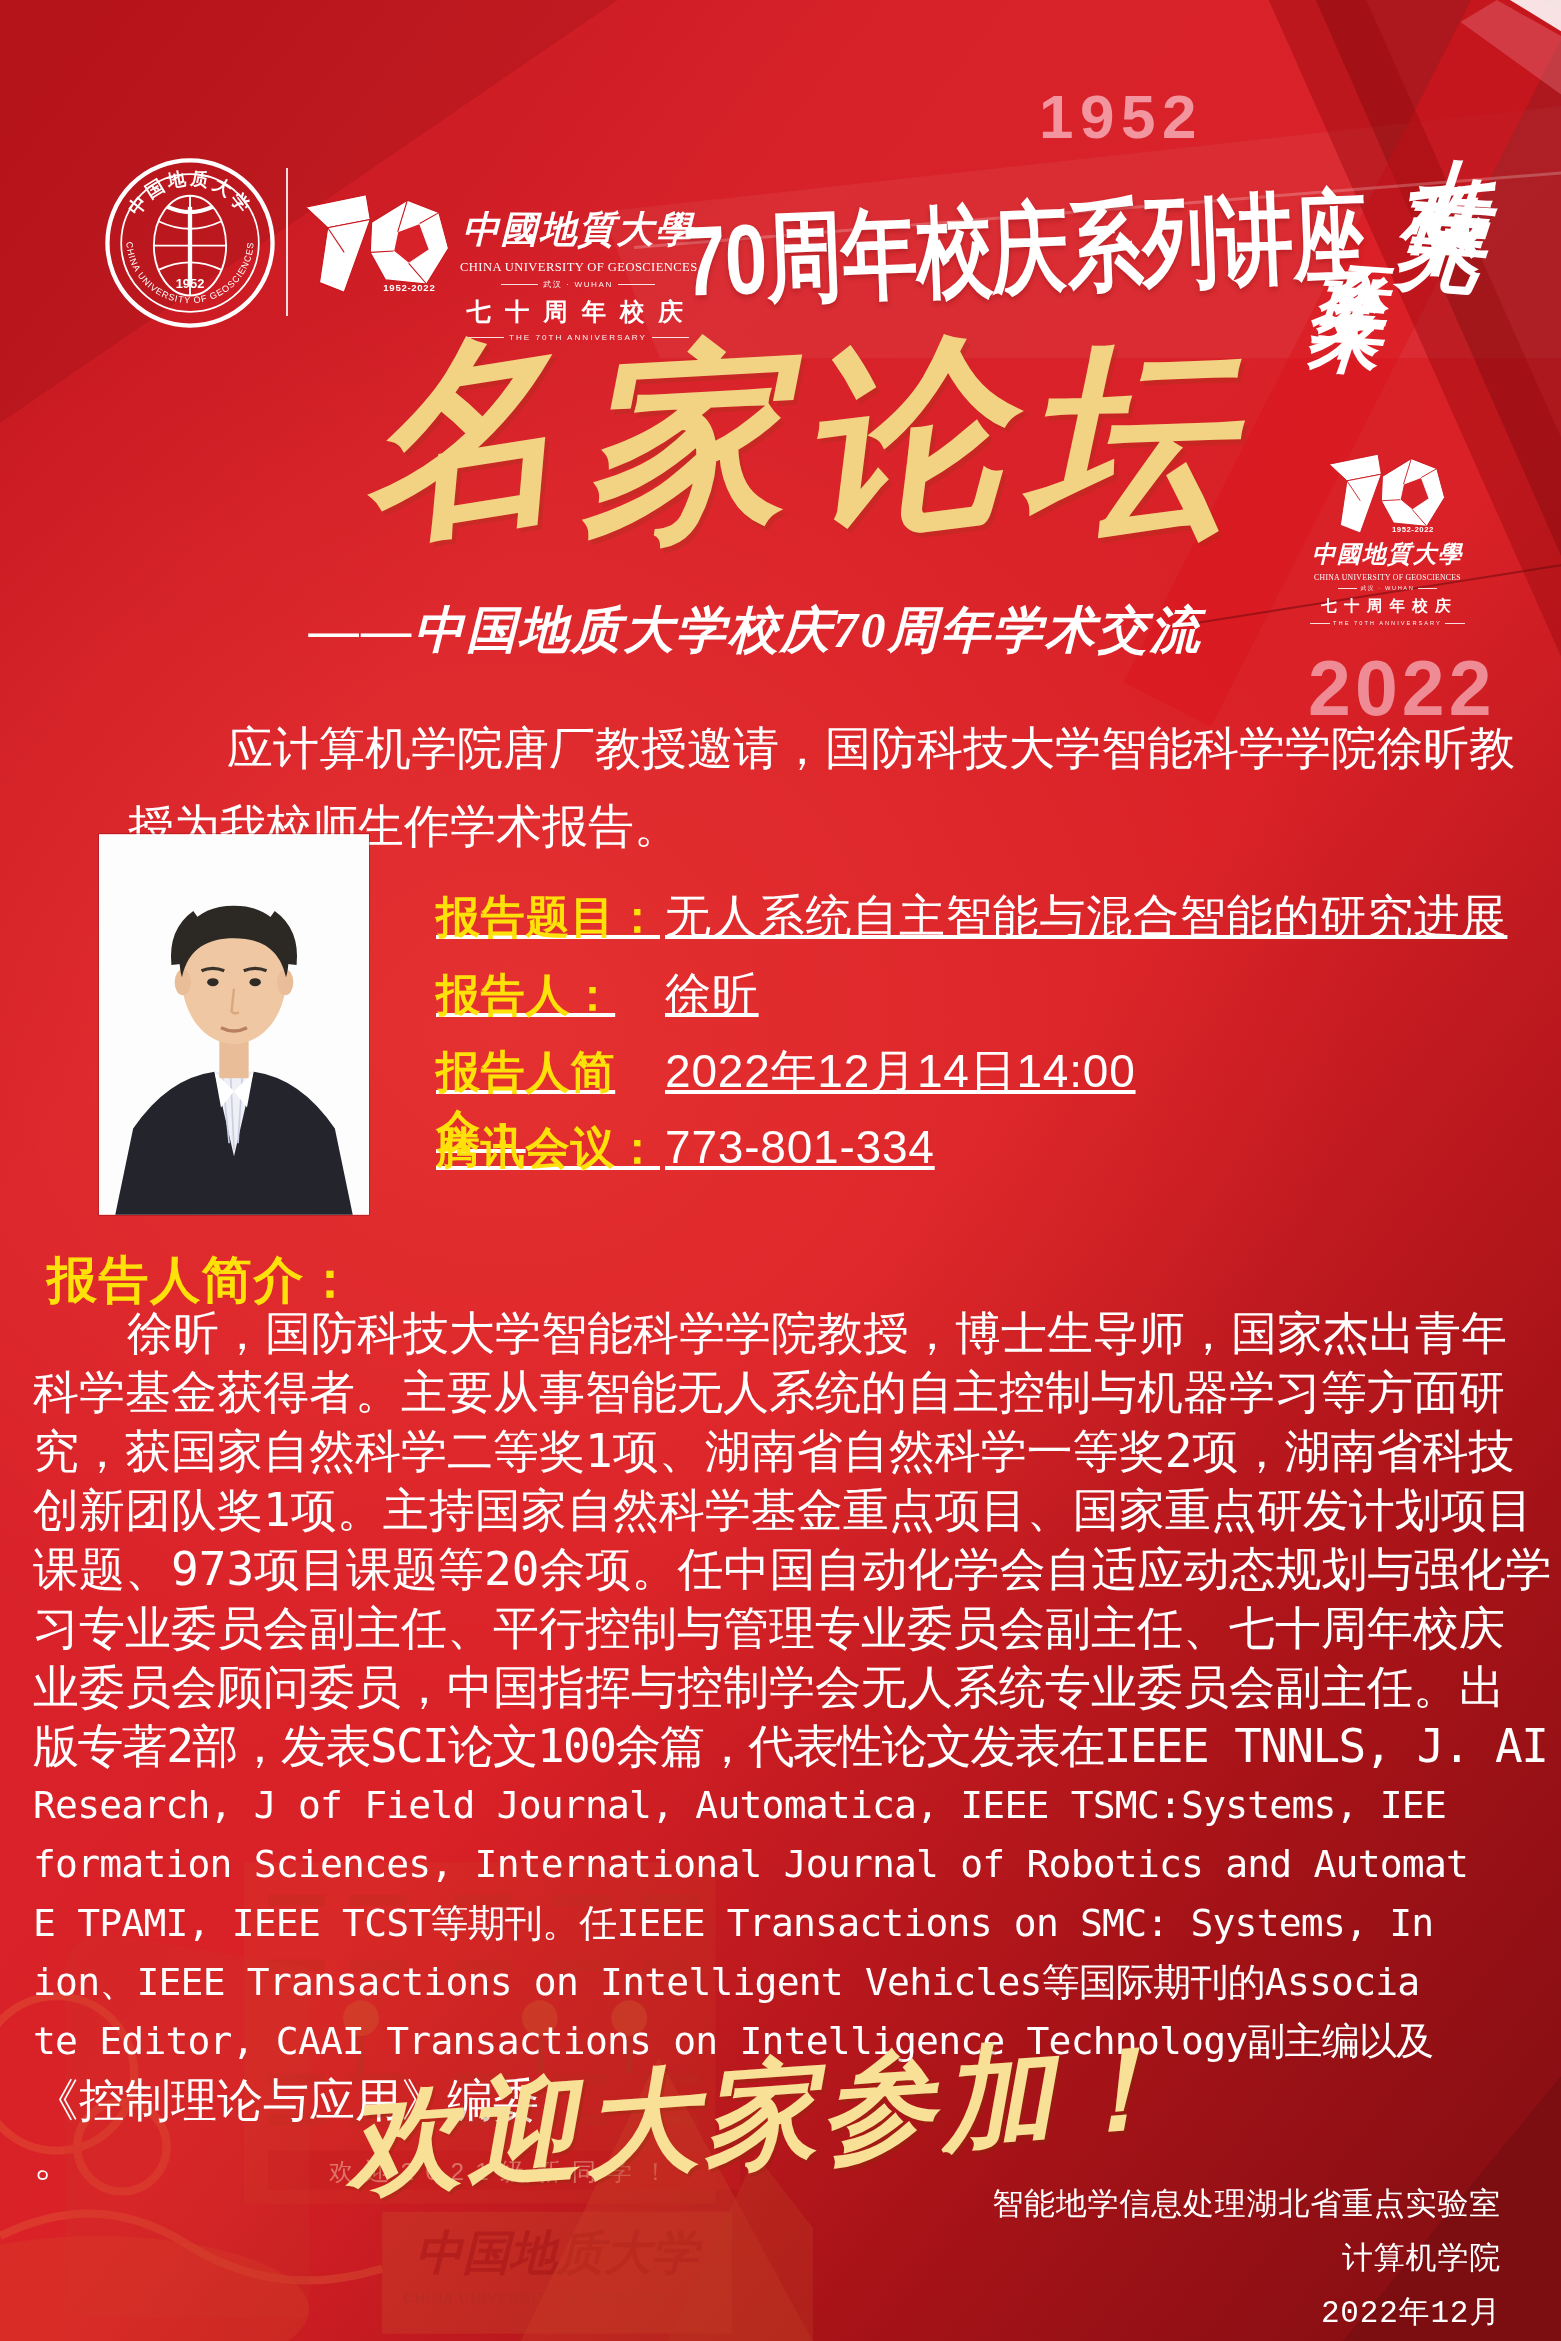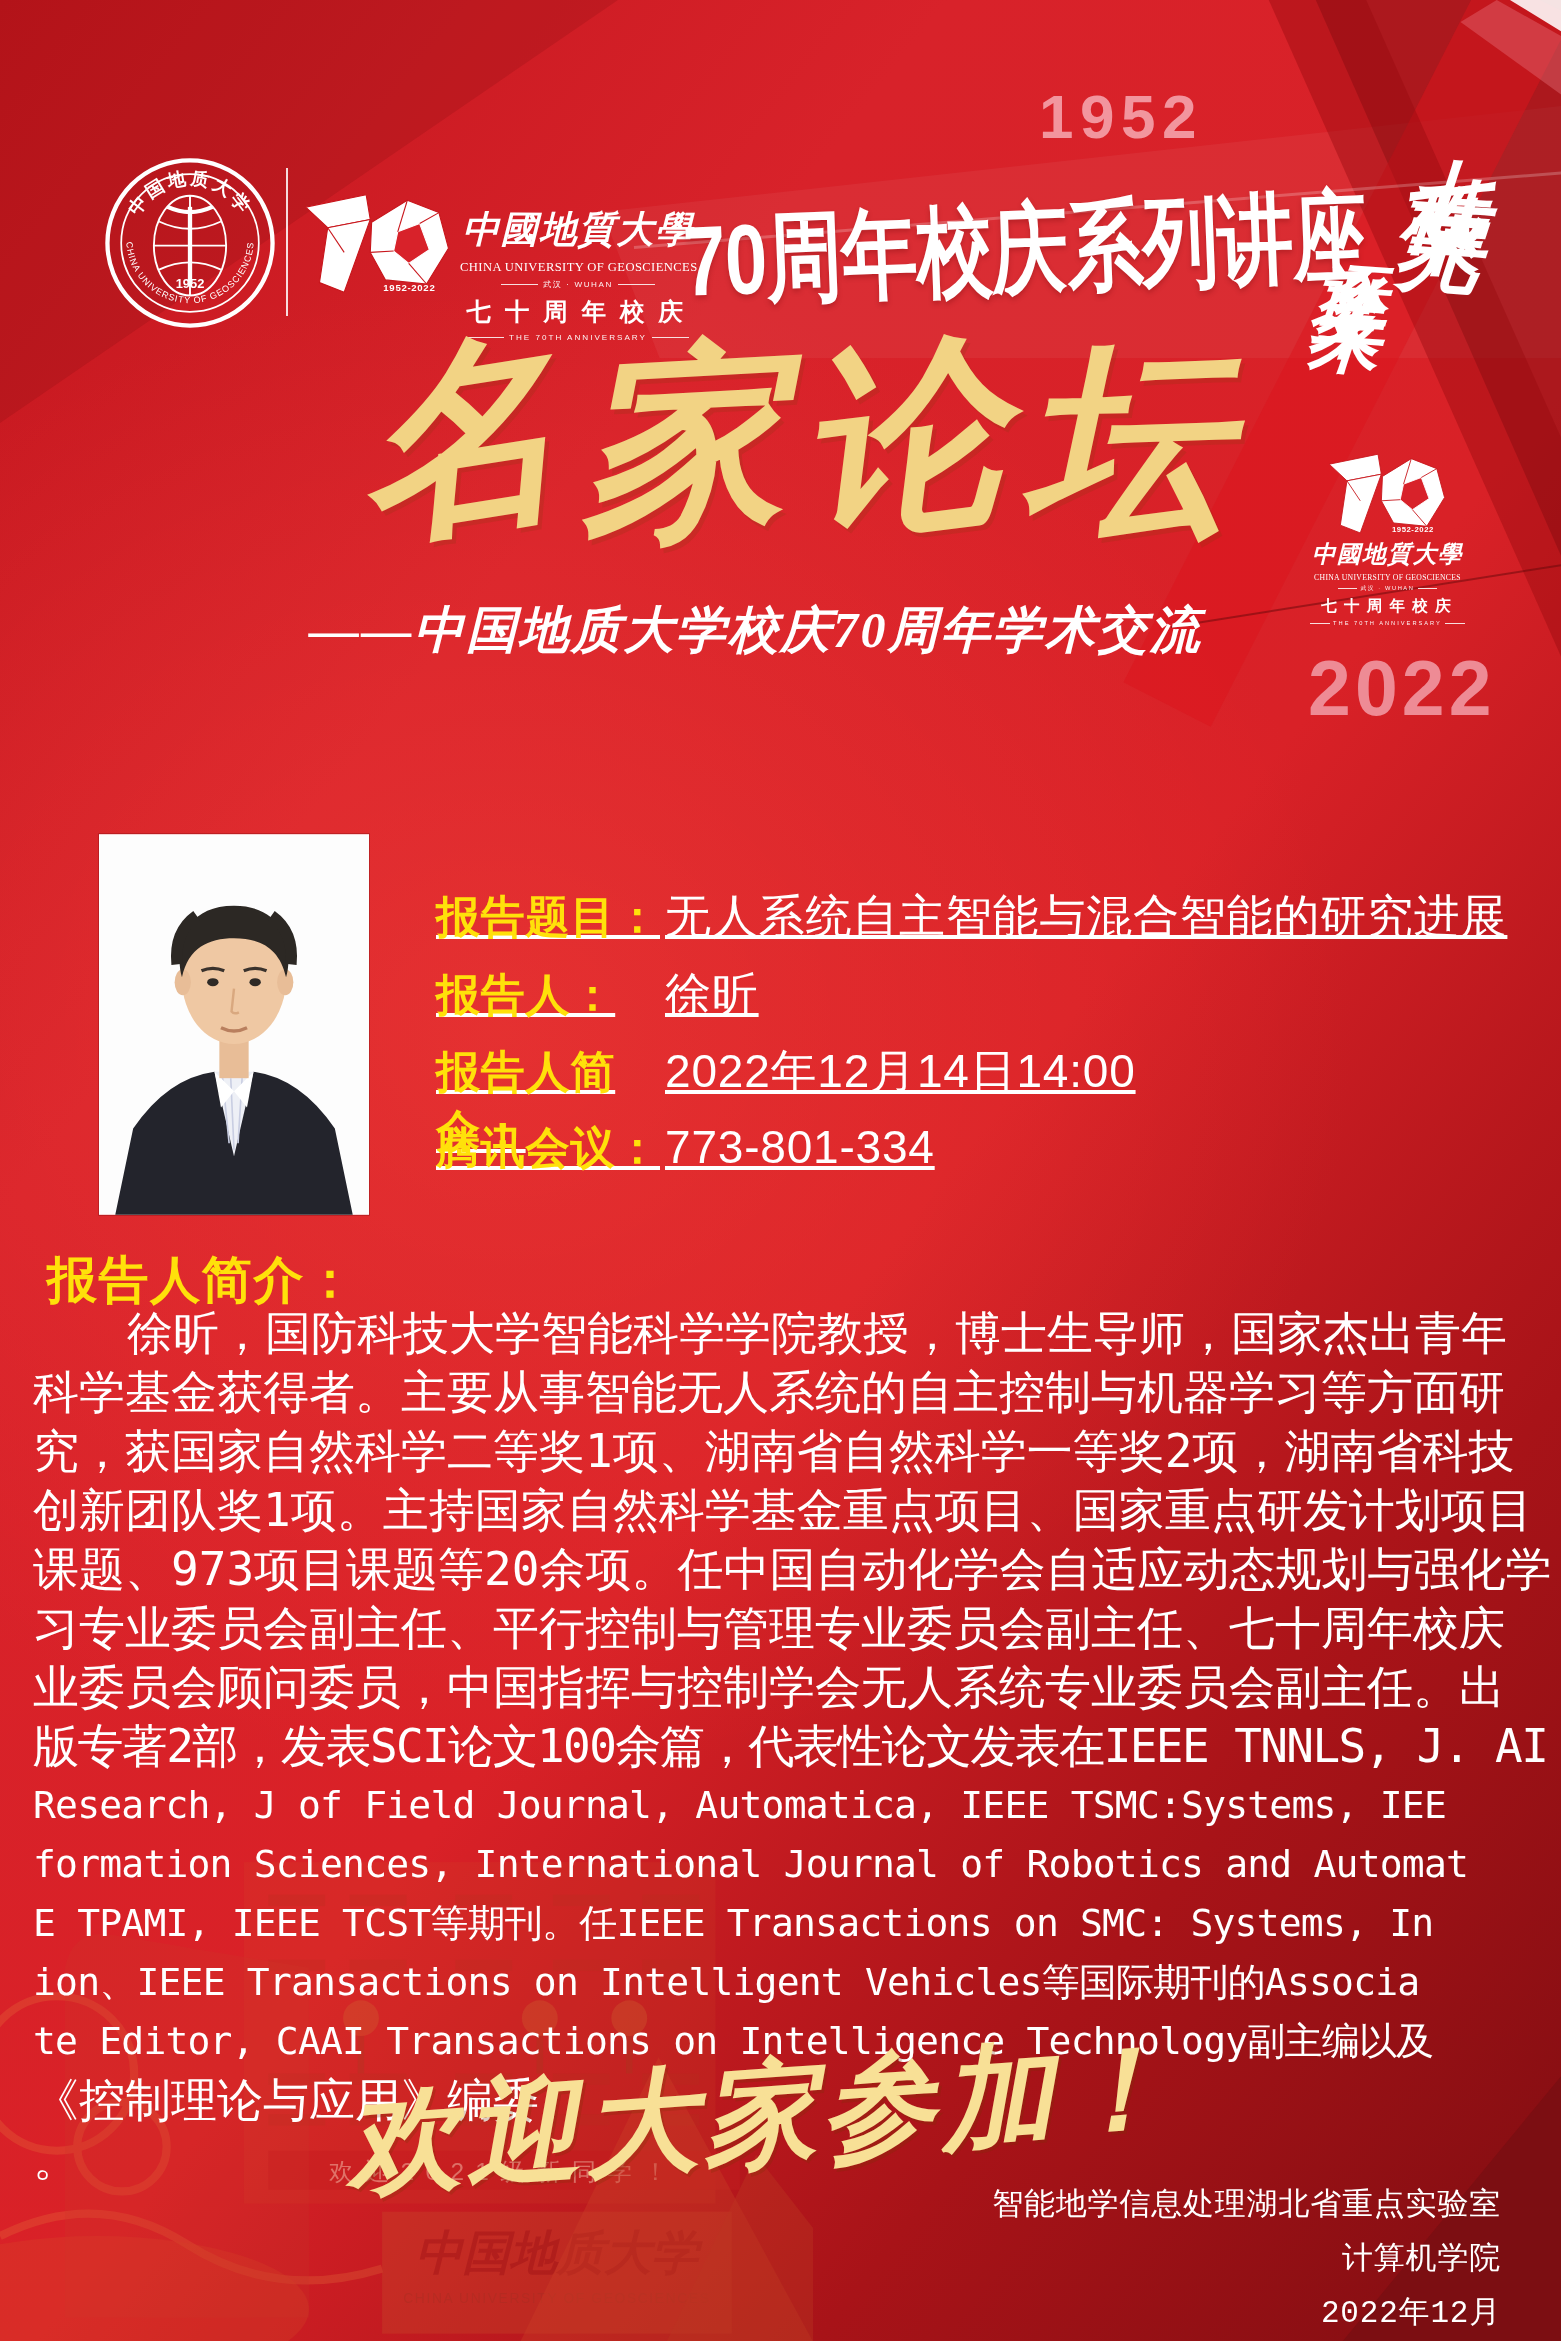--- a/index.html
+++ b/index.html
@@ -239,20 +239,24 @@
       <text x="155" y="144" text-anchor="middle" fill="#fff" font-size="14" font-weight="bold" letter-spacing="1">1952-2022</text>
     </svg>
     <div class="logo-cn">中國地質大學</div>
     <div class="logo-en">CHINA UNIVERSITY OF GEOSCIENCES</div>
     <div class="logo-city"><span class="rule"></span><span>武汉 · WUHAN</span><span class="rule"></span></div>
     <div class="logo-anniv">七十周年校庆</div>
     <div class="logo-anniv-en"><span class="rule"></span><span>THE 70TH ANNIVERSARY</span><span class="rule"></span></div>
   </div>
   <div class="y2022">2022</div>
 
+  <div class="intro">
+    <div class="l1">应计算机学院唐厂教授邀请，国防科技大学智能科学学院徐昕教</div>
+    <div class="l2">授为我校师生作学术报告。</div>
+  </div>
 
   <svg class="photo" viewBox="0 0 332 468">
     <rect width="332" height="468" fill="#fdfdfd"></rect>
     <path d="M20,468 L42,362 Q84,300 142,292 L166,316 L190,292 Q248,300 290,362 L312,468 Z" fill="#23242c"></path>
     <polygon points="142,292 190,292 166,396" fill="#eef0f6"></polygon>
     <g stroke="#c9cee2" stroke-width="2">
       <line x1="152" y1="300" x2="160" y2="380"></line>
         <line x1="162" y1="300" x2="166" y2="388"></line>
         <line x1="176" y1="300" x2="171" y2="380"></line>
     </g>

